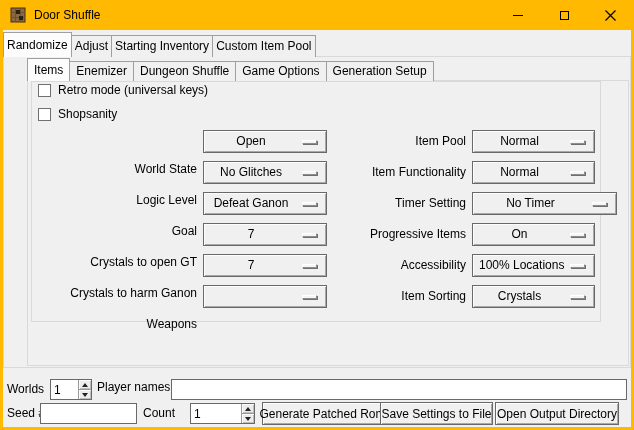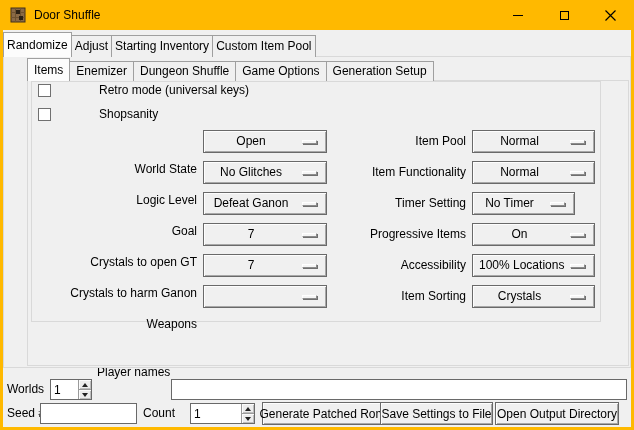--- a/index.html
+++ b/index.html
@@ -62,21 +62,21 @@
     position:absolute; right:9px; top:9px;
     width:15px; height:4px; background:#f5f5f5;
     border:1px solid #8d8d8d; border-top-color:#fff; border-left-color:#fff;
     box-shadow:1px 1px 0 #6f6f6f;
   }
   .rowlbl { line-height:23px; white-space:nowrap; z-index:3; text-align:right; }
   .rowlbl.lft { left:36px; width:161px;margin-top:28px; }
   .rowlbl.rgt { left:330px; width:136px; }
 
   .cb { width:13px; height:13px; background:#fff; border:1px solid #707070; z-index:3; }
-  .cblbl { line-height:16px; z-index:3;margin-left:41px; }
+  .cblbl { line-height:16px; z-index:3; }
 
   .entry { background:#fff; border:1px solid #696969; font:inherit; padding:0 3px; outline:none; }
   input.entry { display:block; }
 
   .spin { display:flex; background:#fff; border:1px solid #696969; z-index:3; }
   .spin input { flex:1; min-width:0; border:none; outline:none; background:#fff; font:inherit; padding:0 0 0 3px; }
   .spin .btns { width:13px; display:flex; flex-direction:column; border-left:1px solid #9a9a9a; }
   .spin .sbtn { flex:1; position:relative; background:#ededed; box-shadow: inset 1px 1px 0 #fbfbfb, inset -1px -1px 0 #bdbdbd; }
   .spin .sbtn.up { border-bottom:1px solid #9a9a9a; }
   .tri { position:absolute; left:50%; top:50%; width:0; height:0; }
@@ -173,21 +173,21 @@
 <div class="abs raised optbtn" style="left:472px; top:130px; width:123px;">
   <span class="val">Normal</span>
     <span class="ind"></span>
 </div>
 <div class="abs rowlbl rgt" style="top:161px;">Item Functionality</div>
 <div class="abs raised optbtn" style="left:472px; top:161px; width:123px;">
   <span class="val">Normal</span>
     <span class="ind"></span>
 </div>
 <div class="abs rowlbl rgt" style="top:192px;">Timer Setting</div>
-<div class="abs raised optbtn" style="left:472px; top:192px; width:103px;">
+<div class="abs raised optbtn" style="left:472px; top:192px; width:145px;">
   <span class="val">No Timer</span>
     <span class="ind"></span>
 </div>
 <div class="abs rowlbl rgt" style="top:223px;">Progressive Items</div>
 <div class="abs raised optbtn" style="left:472px; top:223px; width:123px;">
   <span class="val">On</span>
     <span class="ind"></span>
 </div>
 <div class="abs rowlbl rgt" style="top:254px;">Accessibility</div>
 <div class="abs raised optbtn" style="left:472px; top:254px; width:123px;">
@@ -205,21 +205,21 @@
   <input value="1" style="">
   <span class="btns">
     <span class="sbtn up">
         <span class="tri up"></span>
       </span>
     <span class="sbtn">
         <span class="tri dn"></span>
       </span>
   </span>
 </div>
-<div class="abs botlbl" style="left:97px; top:362px;">Player names</div>
+<div class="abs botlbl" style="left:97px; top:377px;">Player names</div>
 <input class="abs entry" style="left: 171px; top: 379px; width: 456px; height: 21px;" value="">
 
 <div class="abs botlbl" style="left:7px; top:403px;">Seed #</div>
 <input class="abs entry" style="left: 40px; top: 403px; width: 97px; height: 21px;" value="">
 <div class="abs botlbl" style="left:143px; top:403px;">Count</div>
 <div class="abs spin" style="left:190px; top:403px; width:65px; height:21px;">
   <input value="1" style="">
   <span class="btns">
     <span class="sbtn up">
         <span class="tri up"></span>

